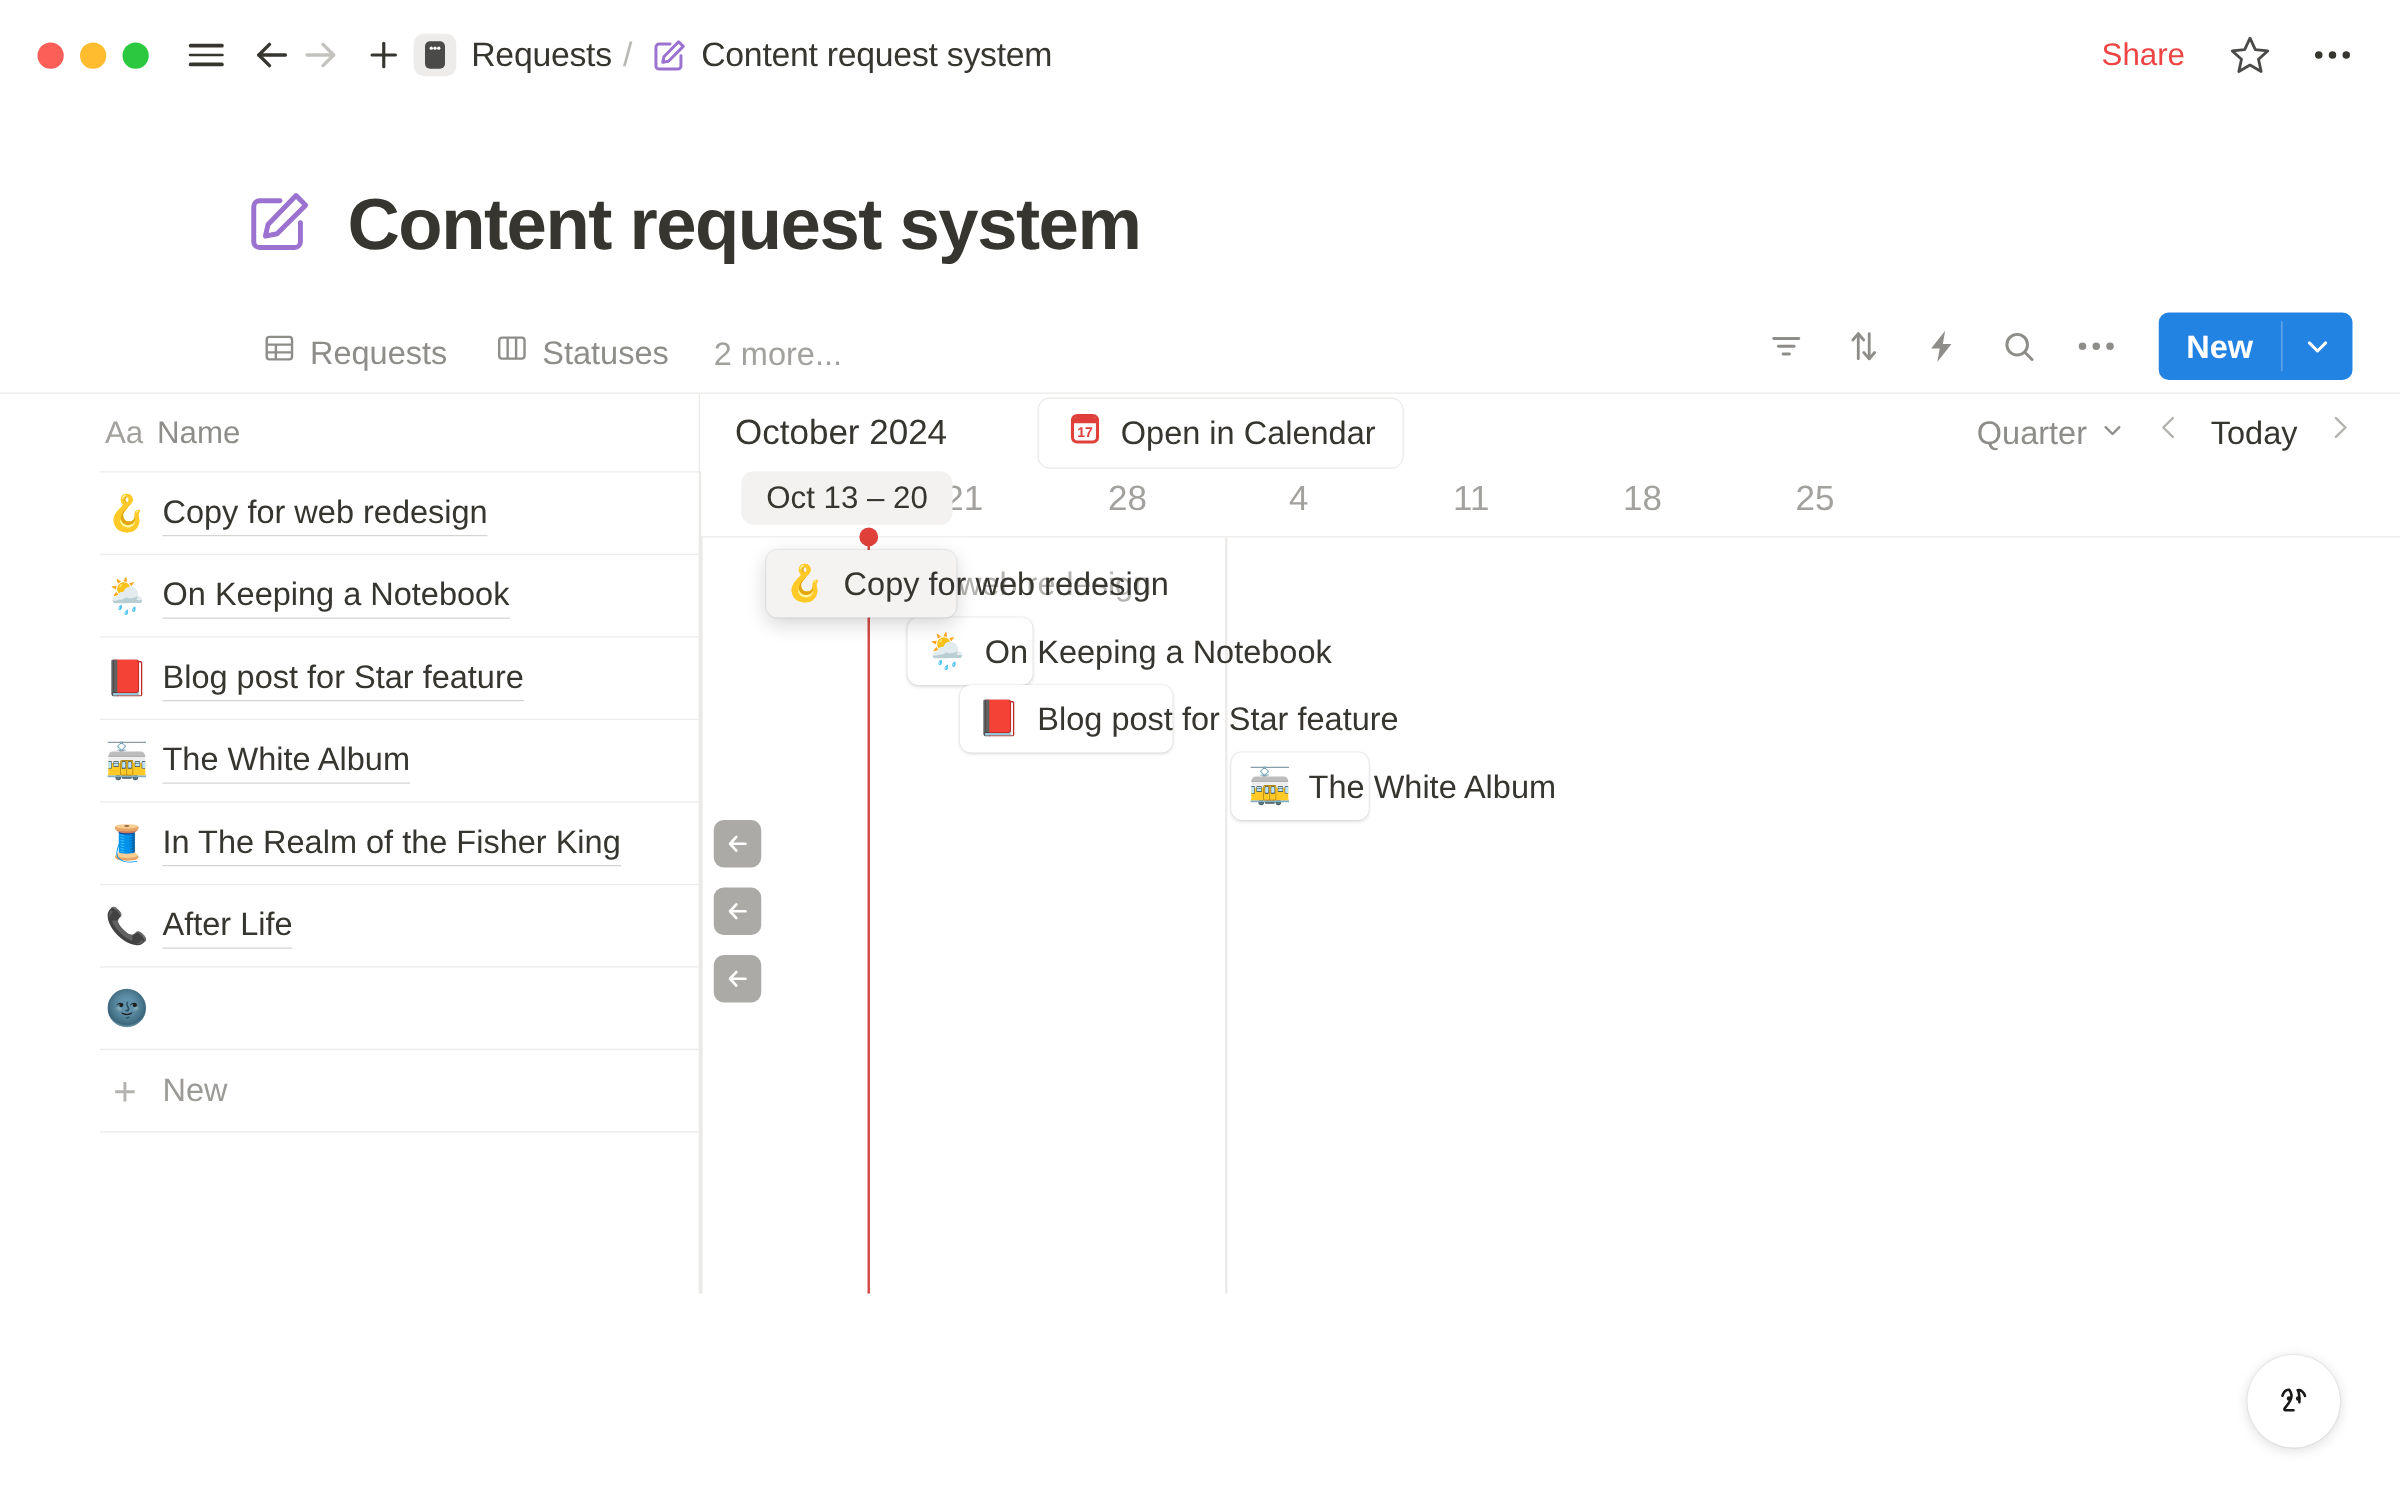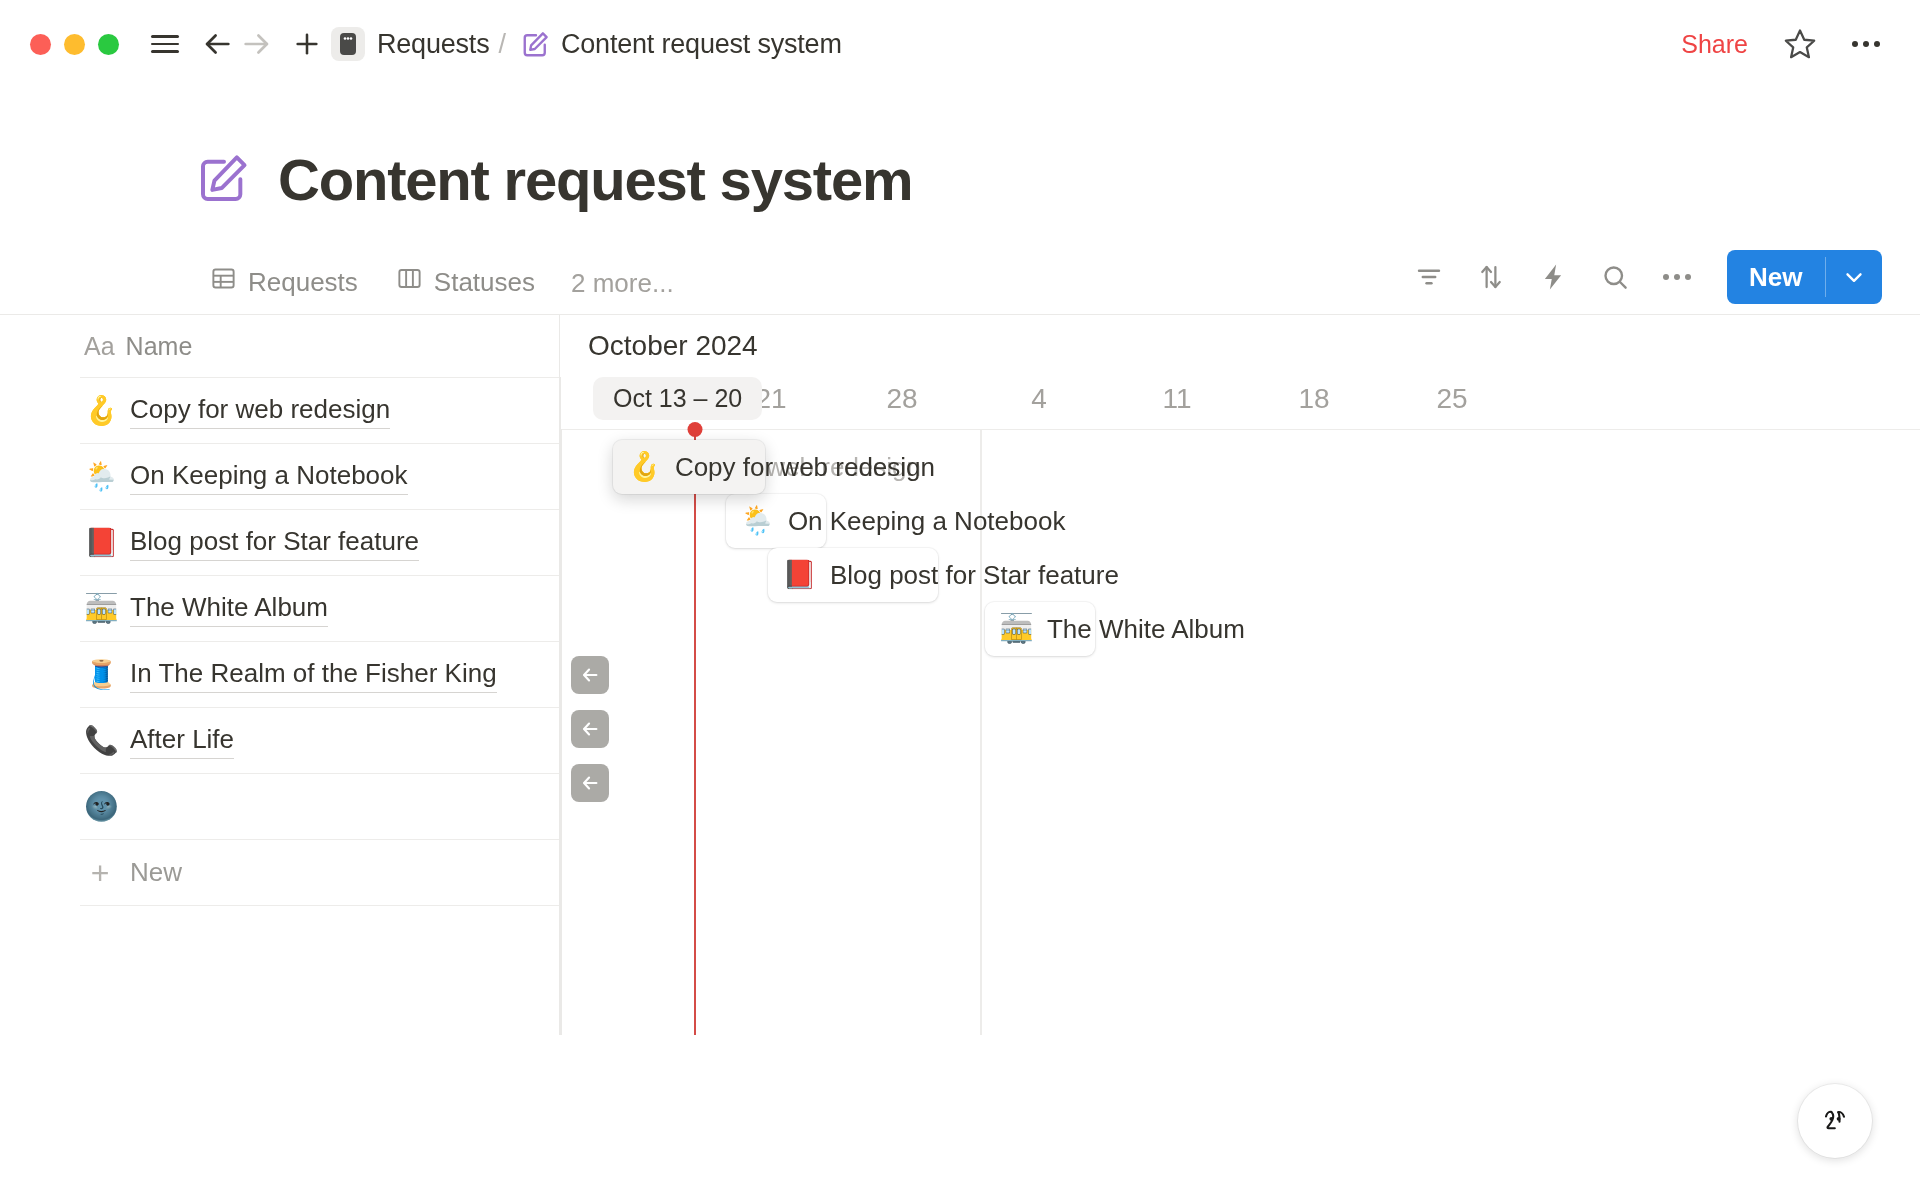--- a/index.html
+++ b/index.html
@@ -385,21 +385,52 @@
           <span class="title">New</span>
         </div>
         <div class="left-bottom-rule"></div>
       </div>
 
       <div class="timeline">
 
         <div class="tl-header">
 
           <span class="tl-month">October 2024</span>
-
+          <div class="cal-btn">
+            <span>
+              <svg width="30" height="30" viewBox="0 0 24 24">
+                <rect x="4" y="3.5" width="16" height="17" rx="3" fill="#fff" stroke="#E0403A" stroke-width="2"></rect>
+                <path d="M4 7.5a3 3 0 0 1 3-3h10a3 3 0 0 1 3 3v1H4z" fill="#E0403A"></path>
+                <text x="12" y="17.4" font-size="9" font-weight="bold" fill="#E0403A" text-anchor="middle" font-family="Liberation Sans, sans-serif">17</text>
+              </svg>
+            </span>
+            <span>Open in Calendar</span>
+          </div>
+
+          <div class="tl-right">
+            <span class="qtr">
+              <span>Quarter</span>
+              <span>
+                <svg width="22" height="22" viewBox="0 0 24 24" fill="none" stroke="currentColor" stroke-width="2" stroke-linecap="round" stroke-linejoin="round">
+                    <polyline points="6 9.5 12 15.5 18 9.5"></polyline>
+                  </svg>
+              </span>
+            </span>
+            <span class="nav-arrow">
+              <svg width="26" height="26" viewBox="0 0 24 24" fill="none" stroke="currentColor" stroke-width="1.8" stroke-linecap="round" stroke-linejoin="round">
+                  <polyline points="15 5 8 12 15 19"></polyline>
+                </svg>
+            </span>
+            <span class="today-lbl">Today</span>
+            <span class="nav-arrow">
+              <svg width="26" height="26" viewBox="0 0 24 24" fill="none" stroke="currentColor" stroke-width="1.8" stroke-linecap="round" stroke-linejoin="round">
+                  <polyline points="9 5 16 12 9 19"></polyline>
+                </svg>
+            </span>
+          </div>
         </div>
 
         <div class="tl-ruler">
           <span class="tick" style="left:210px">21</span>
           <span class="tick" style="left:341px">28</span>
           <span class="tick" style="left:478px">4</span>
           <span class="tick" style="left:616px">11</span>
           <span class="tick" style="left:753px">18</span>
           <span class="tick" style="left:891px">25</span>
           <span class="range-pill">Oct 13 – 20</span>

